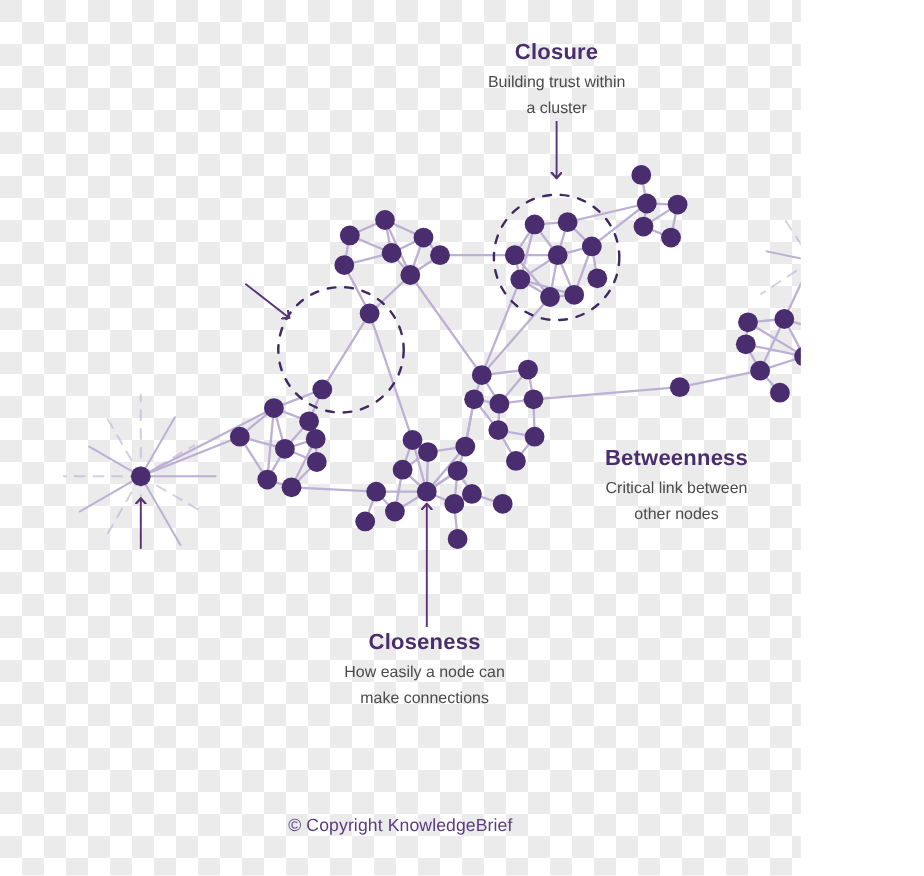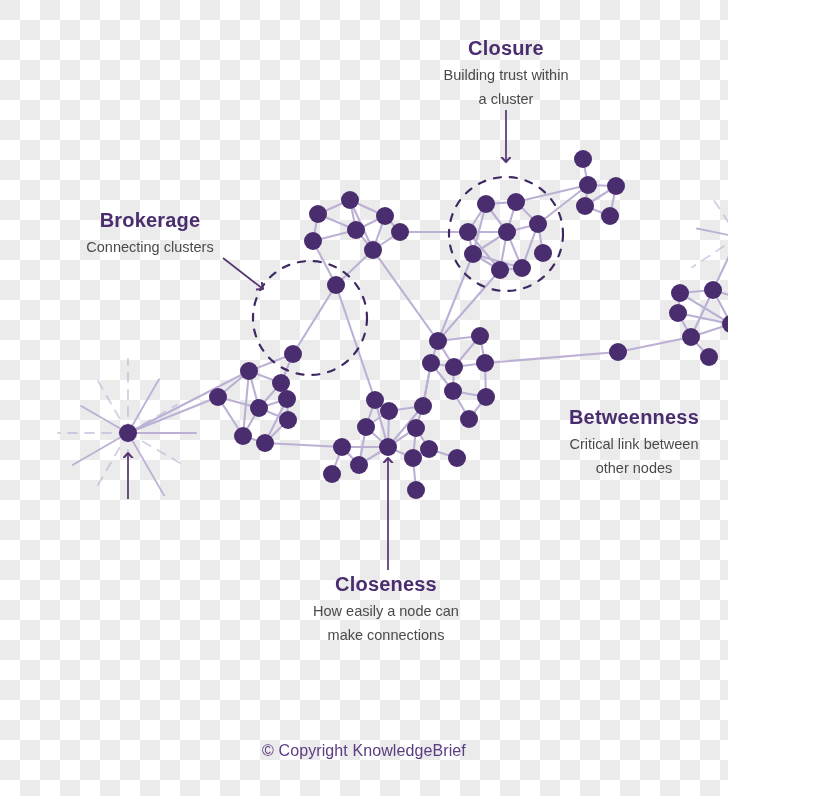--- a/index.html
+++ b/index.html
@@ -52,21 +52,21 @@
     text-align: center;
     font-size: 16px;
     color: #5b3b82;
     letter-spacing: 0.1px;
   }
   
   #label-closure    { left: 406px; top: 36px;  width: 200px; }
   #label-brokerage  { left: 45px;  top: 208px; width: 210px; }
   #label-degree     { left: 30px;  top: 499px; width: 200px; }
   #label-closeness  { left: 286px; top: 572px; width: 200px; }
-  #label-betweenness{ left: 539px; top: 405px; width: 190px; }
+  #label-betweenness{ left: 520px; top: 405px; width: 190px; }
   #copyright-line   { left: 0;     top: 742px; }
 </style>
 </head>
 <body>
 
 <div id="canvas">
 
   <svg id="graph" viewBox="0 0 840 796" xmlns="http://www.w3.org/2000/svg">
     <defs>
       <marker id="arrowhead" markerWidth="7" markerHeight="7" refX="3.2" refY="3" orient="auto">
@@ -297,24 +297,20 @@
       <line x1="388" y1="570" x2="388" y2="458" stroke="#543472" stroke-width="1.7" marker-end="url(#arrowhead2)"></line>
     </g>
   </svg>
 
   <div class="label-block" id="label-closure">
     <p class="label-title">Closure</p>
     <p class="label-desc">Building trust within</p>
     <p class="label-desc">a cluster</p>
   </div>
 
-  <div class="label-block" id="label-brokerage">
-    <p class="label-title">Brokerage</p>
-    <p class="label-desc">Connecting clusters</p>
-  </div>
 
 
   <div class="label-block" id="label-closeness">
     <p class="label-title">Closeness</p>
     <p class="label-desc">How easily a node can</p>
     <p class="label-desc">make connections</p>
   </div>
 
   <div class="label-block" id="label-betweenness">
     <p class="label-title">Betweenness</p>

